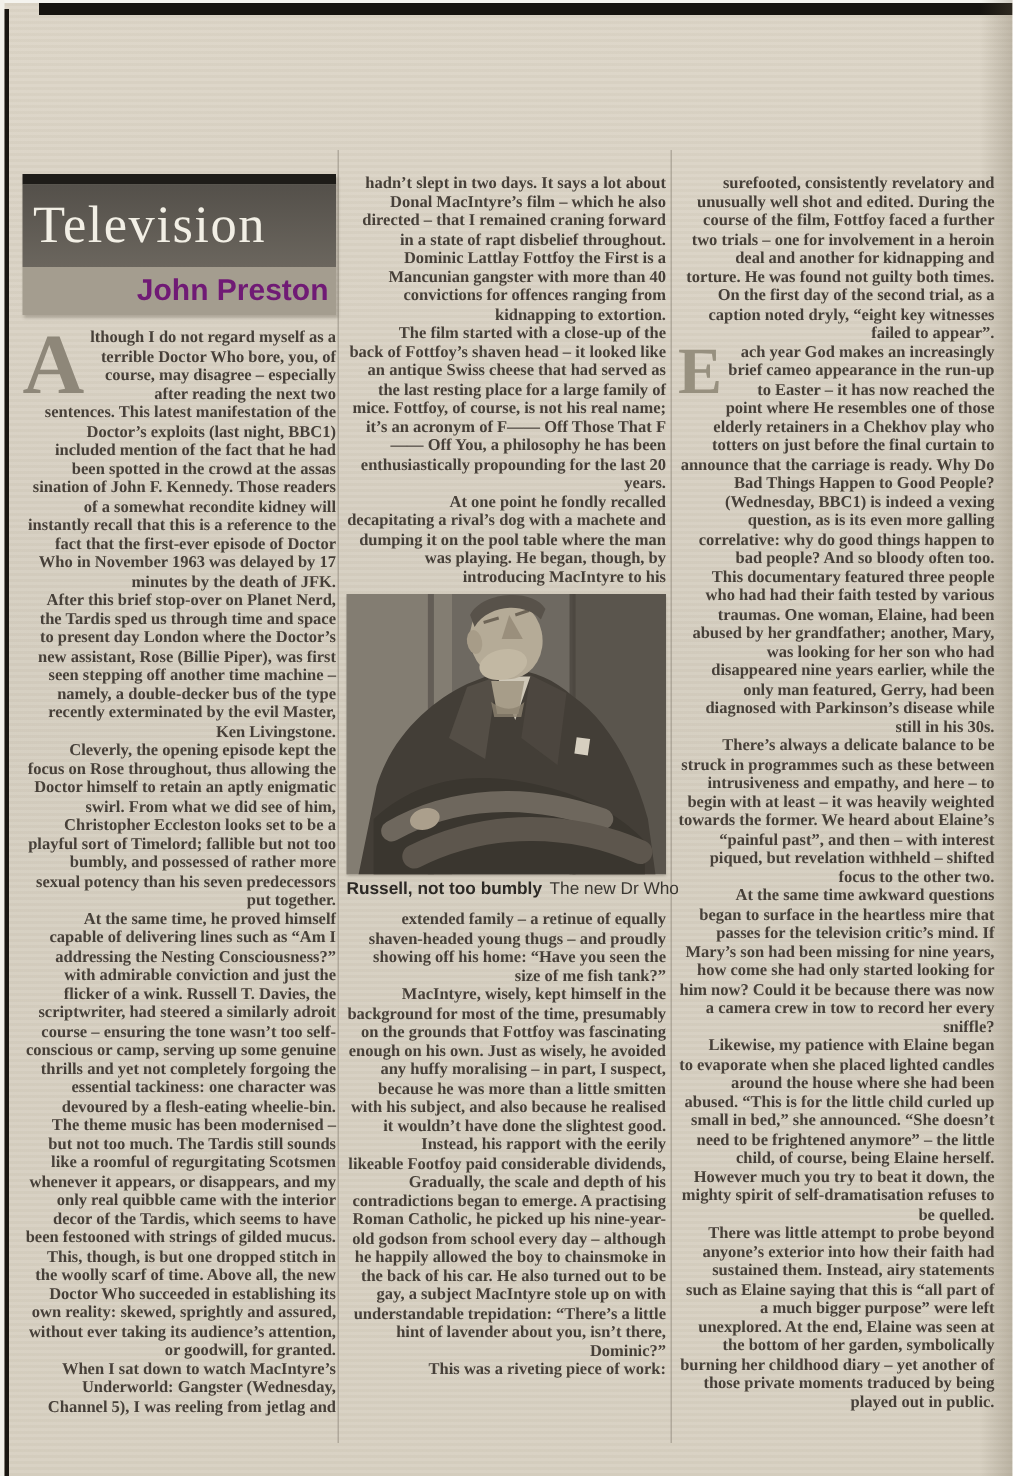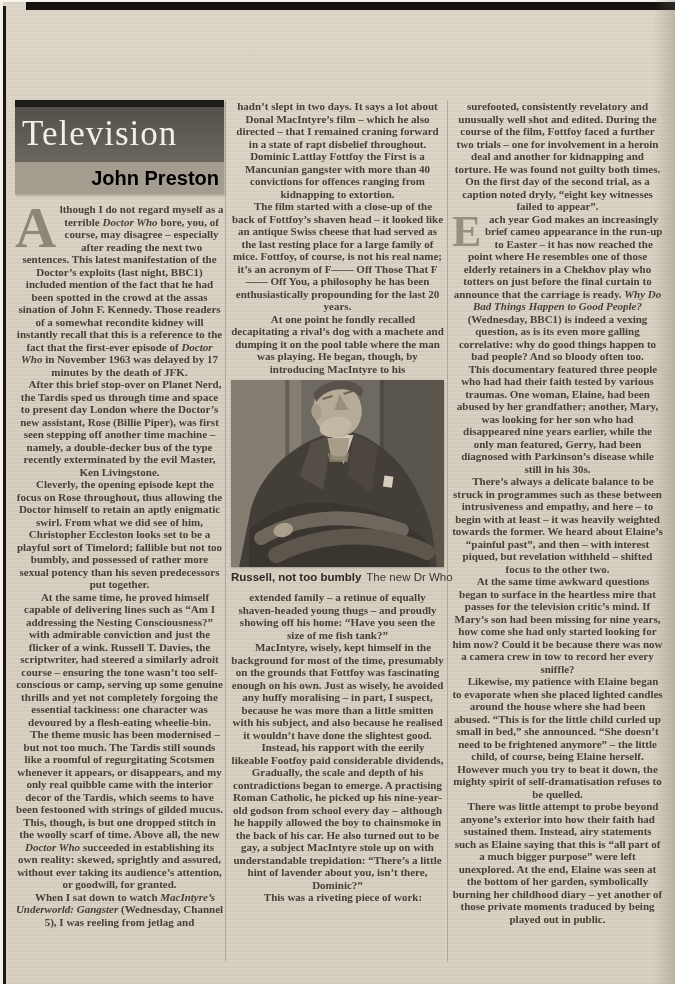--- a/index.html
+++ b/index.html
@@ -18,41 +18,41 @@
   .right-fold { position:absolute; right:0; top:0; width:22px; height:100%;
     background:linear-gradient(to right, rgba(110,100,80,0), rgba(110,100,80,0.28)); }
 
   .headline {
     position:absolute; left:20px; top:4px; margin:0; white-space:nowrap;
     font-family:"Liberation Serif", serif; font-weight:700; font-variant:small-caps;
     font-size:76px; letter-spacing:-2px; color:#37332e;
     text-shadow:0.5px 0.5px 0 rgba(60,55,48,0.35);
   }
 
-  .col { position:absolute; top:100px; font-weight:700; font-size:11px;
-    line-height:12.5px; color:#474039; text-align:center; }
+  .col { position:absolute; top:116px; font-weight:700; font-size:11px;
+    line-height:12.5px; color:#474039; text-align:right; }
   .col1 { left:15px;  width:209px; }
   .col2 { left:231px; width:213px; }
   .col3 { left:452px; width:211px; }
   .colrule { position:absolute; top:100px; width:1px; height:862px; background:#8f887b; opacity:.55; }
   .r1 { left:225px; } .r2 { left:447px; }
 
   .para { margin:0; }
   .para.indent { text-indent:11px; }
-  .it { font-style:italic; }
+  .it { }
   .dropcap { float:left; font-weight:700; color:#8e8779; font-size:57px; line-height:44px; padding:3px 3px 0 0; }
   .dropcap.small { font-size:44px; line-height:34px; color:#97907f; padding-top:2px; }
 
   .tv-box { margin-bottom:9px; box-shadow:1px 2px 2px rgba(60,50,40,0.25); }
   .tv-top { background:linear-gradient(#54504a, #6b665e); border-top:7px solid #1e1c18;
     height:55px; display:flex; align-items:center; }
   .tv-title { font-family:"Liberation Serif", serif; font-weight:400; font-size:35px;
     color:#f2efe5; padding-left:7px; letter-spacing:1px; }
   .tv-bottom { background:#a49d8f; height:32px; display:flex; align-items:center; justify-content:flex-end; }
-  .tv-byline { font-family:"Liberation Sans", sans-serif; font-size:20px; color:#000000; padding-right:5px;margin-left:16px; }
+  .tv-byline { font-family:"Liberation Sans", sans-serif; font-size:20px; color:#701a75; padding-right:5px;margin-left:16px; }
 
   .photo { margin:5px 0 0; width:100%; height:187px; box-shadow:0 1px 2px rgba(50,45,35,0.3); }
   .photo svg { display:block; width:100%; height:100%; }
   .caption { font-family:"Liberation Sans", sans-serif; font-size:11.5px; line-height:14px;
     color:#2c2925; margin:3px 0 7px; white-space:nowrap; }
   .cap-b { font-weight:700; }
   .cap-n { font-weight:400; margin-left:5px; color:#3a3731; }
 </style>
 </head>
 <body>

